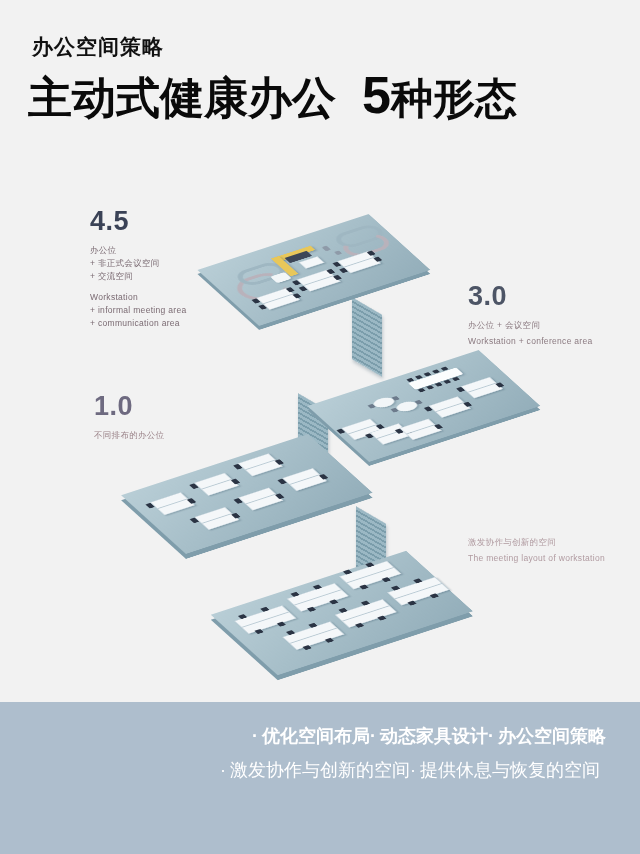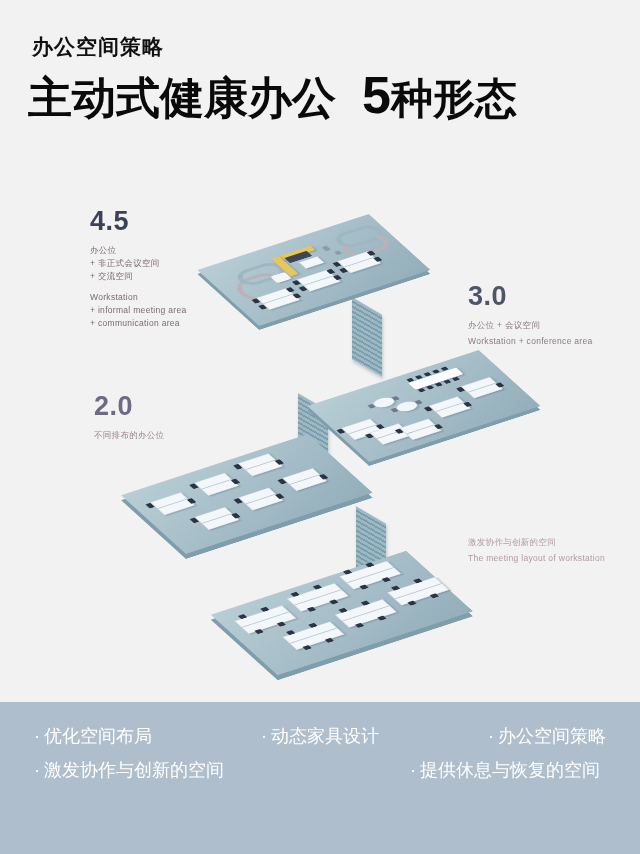--- a/index.html
+++ b/index.html
@@ -182,22 +182,22 @@
   .banner-rows {
     padding: 22px 34px 0 34px;
   }
   .banner-row {
     display: flex;
     color: #ffffff;
     font-size: 18px;
     line-height: 1.35;
     margin-bottom: 10px;
   }
-  .banner-row.r1 { justify-content: space-between; }
-  .banner-row.r2 { justify-content: space-between; padding: 0 6px 0 0; }
+  .banner-row.r1 { justify-content: flex-end; font-weight: bold; }
+  .banner-row.r2 { justify-content: flex-end; padding: 0 6px 0 0; }
   .banner-item { white-space: nowrap; }
   .bullet { margin-right: 4px; }
 </style>
 </head>
 <body>
 
 <div class="poster">
 
   <div class="header">
     <p class="kicker">办公空间策略</p>
@@ -442,21 +442,21 @@
     <div class="stage-num" style="color:#4d5566;">3.0</div>
     <div class="stage-cn" style="color:#8b7a80;">
       <div>办公位 + 会议空间</div>
     </div>
     <div class="stage-en" style="color:#8b7a80; margin-top:3px;">
       <div>Workstation + conference area</div>
     </div>
   </div>
 
   <div class="stage-label" style="left:94px; top:393px;">
-    <div class="stage-num" style="color:#6e6a80;">2.0</div>
+    <div class="stage-num" style="color:#6e6a80;">1.0</div>
     <div class="stage-cn" style="color:#9a8288;">
       <div>不同排布的办公位</div>
     </div>
   </div>
 
   <div class="stage-label" style="left:468px; top:536px;">
     <div class="stage-cn" style="color:#b09aa0;">
       <div>激发协作与创新的空间</div>
     </div>
     <div class="stage-en" style="color:#b09aa0; margin-top:3px;">

